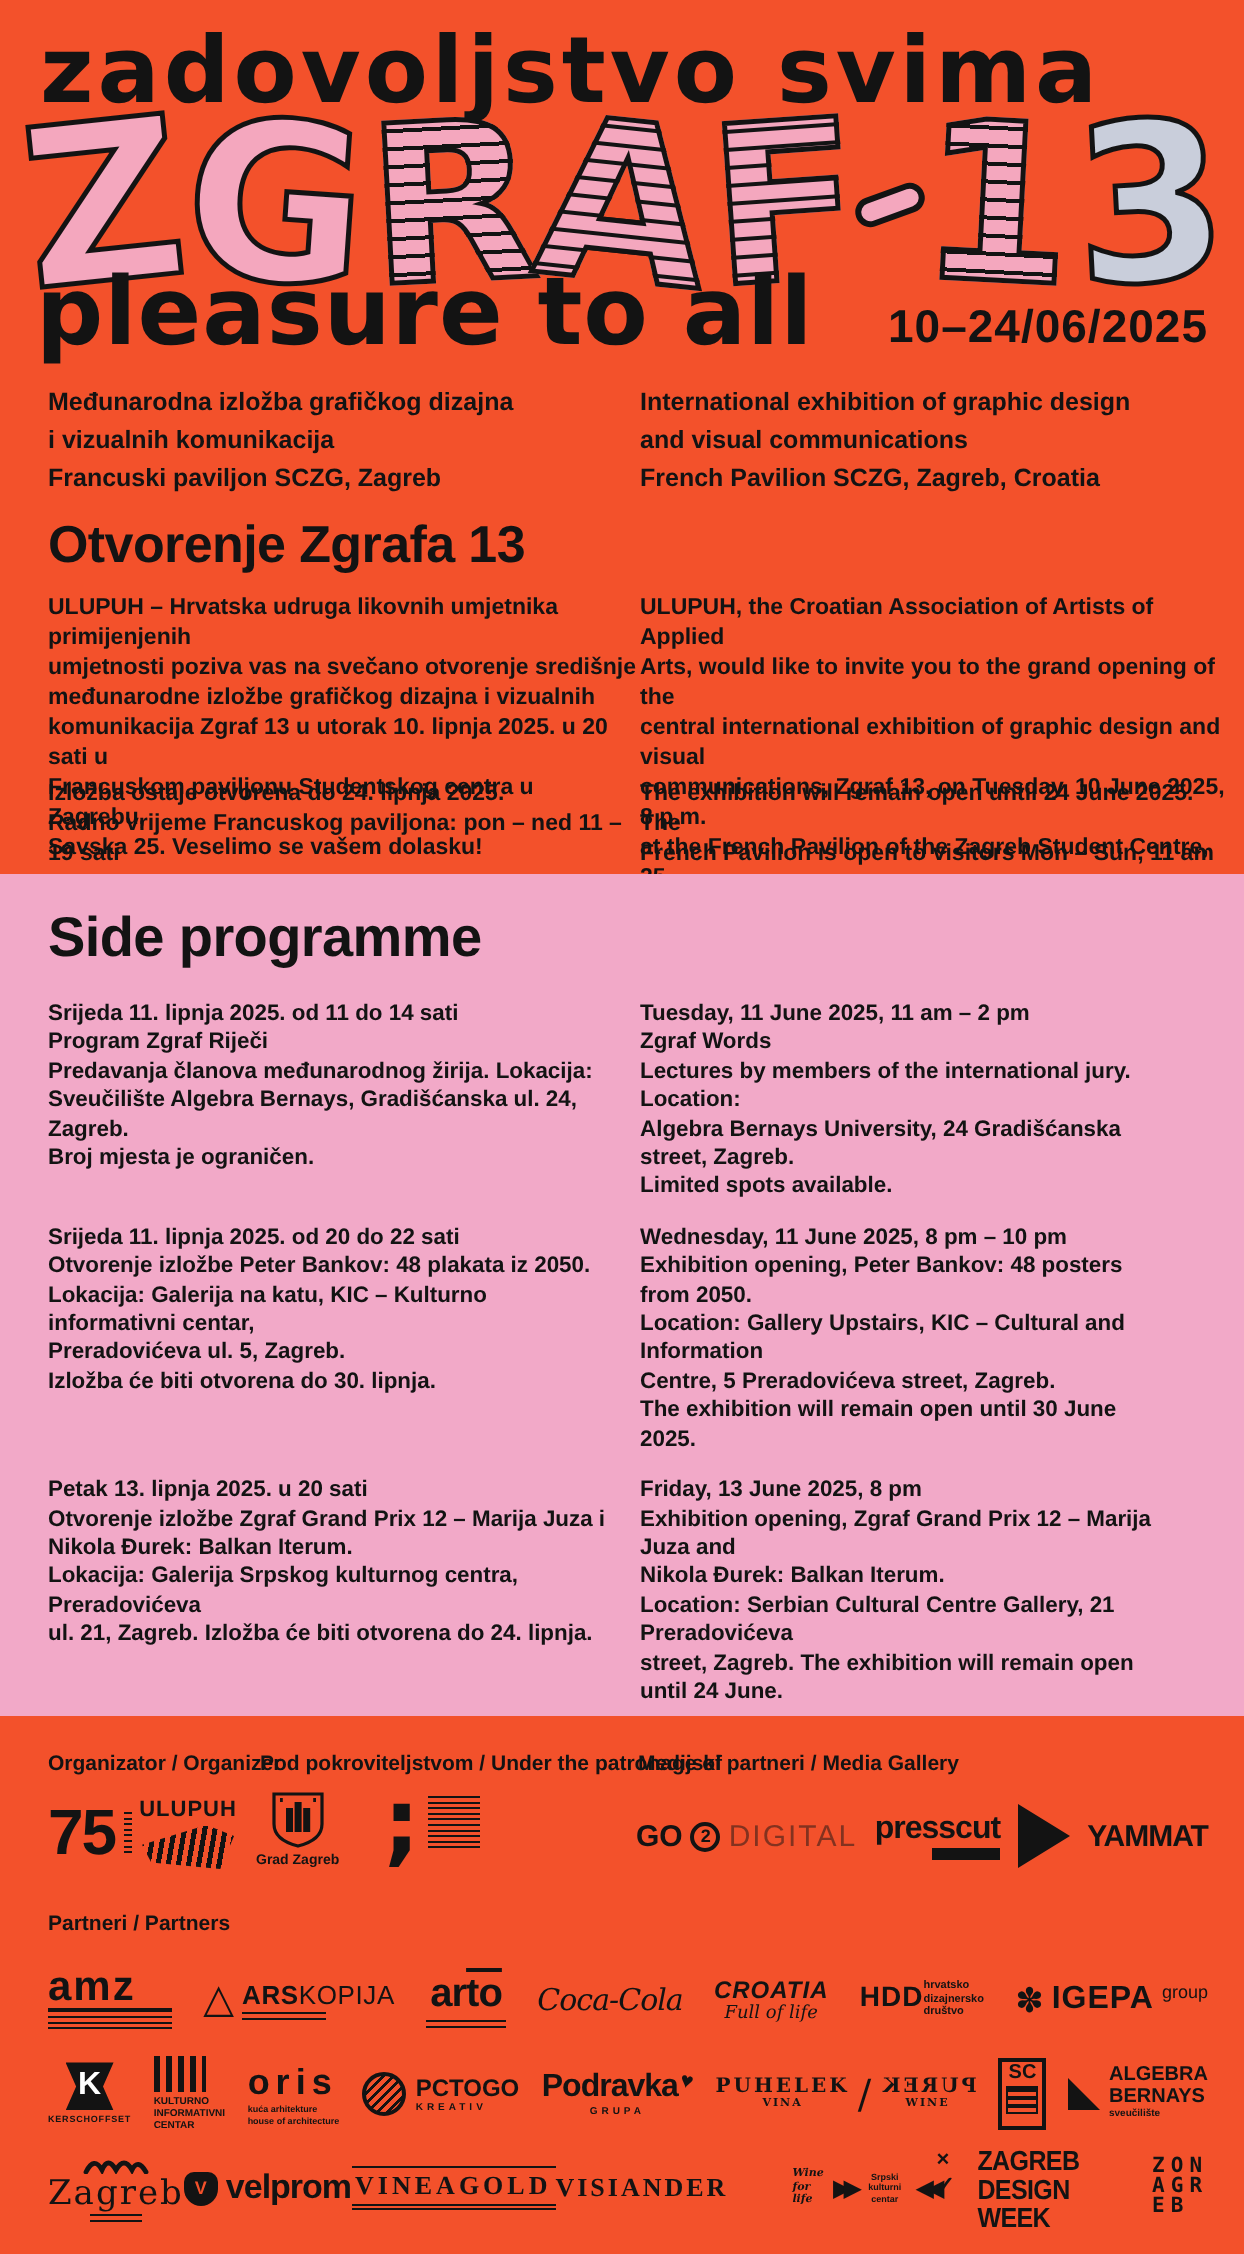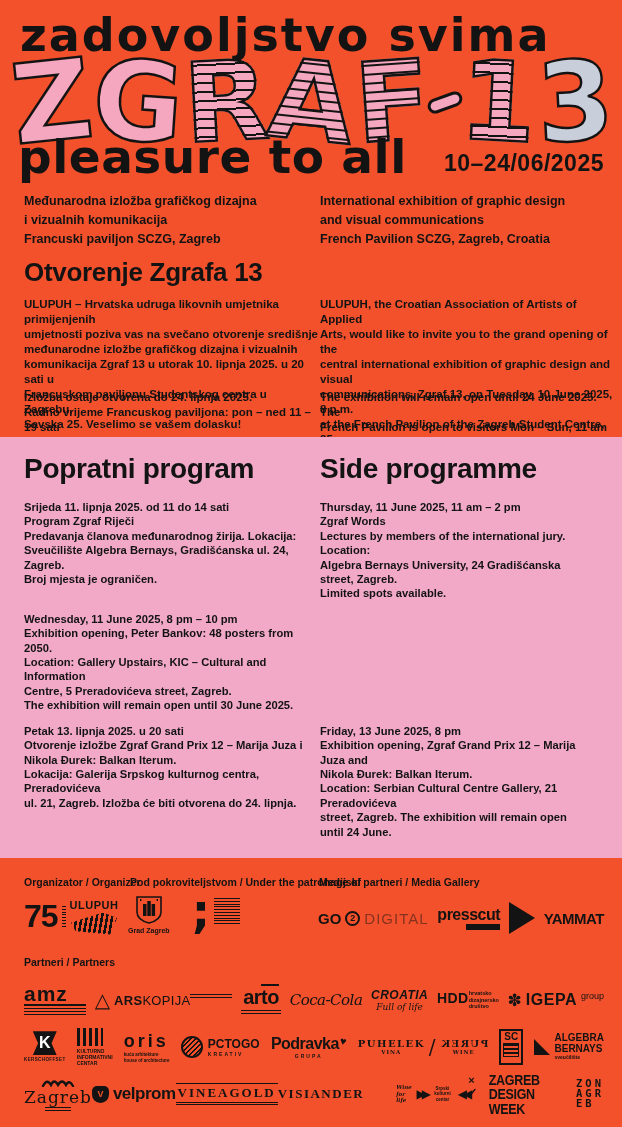--- a/index.html
+++ b/index.html
@@ -197,36 +197,40 @@
 Arts, would like to invite you to the grand opening of the
 central international exhibition of graphic design and visual
 communications, Zgraf 13, on Tuesday, 10 June 2025, 8 p.m.
 at the French Pavilion of the Zagreb Student Centre, 25
 Savska street. We are looking forward to seeing you there!</p>
   <p class="open-p p2 encol pre">The exhibition will remain open until 24 June 2025. The
 French Pavilion is open to visitors Mon – Sun, 11 am – 7 pm</p>
 
   <section class="mid">
     <div class="prow">
-      <h3>Popratni program</h3>
       <h3>Side programme</h3>
     </div>
     <div class="prow">
       <div class="pcell pre">Srijeda 11. lipnja 2025. od 11 do 14 sati
 Program Zgraf Riječi
 Predavanja članova međunarodnog žirija. Lokacija:
 Sveučilište Algebra Bernays, Gradišćanska ul. 24, Zagreb.
 Broj mjesta je ograničen.</div>
-      <div class="pcell pre">Thursday, 11 June 2025, 11 am – 2 pm
+      <div class="pcell pre">Tuesday, 11 June 2025, 11 am – 2 pm
 Zgraf Words
 Lectures by members of the international jury. Location:
 Algebra Bernays University, 24 Gradišćanska street, Zagreb.
 Limited spots available.</div>
     </div>
     <div class="prow">
+      <div class="pcell pre">Srijeda 11. lipnja 2025. od 20 do 22 sati
+Otvorenje izložbe Peter Bankov: 48 plakata iz 2050.
+Lokacija: Galerija na katu, KIC – Kulturno informativni centar,
+Preradovićeva ul. 5, Zagreb.
+Izložba će biti otvorena do 30. lipnja.</div>
       <div class="pcell pre">Wednesday, 11 June 2025, 8 pm – 10 pm
 Exhibition opening, Peter Bankov: 48 posters from 2050.
 Location: Gallery Upstairs, KIC – Cultural and Information
 Centre, 5 Preradovićeva street, Zagreb.
 The exhibition will remain open until 30 June 2025.</div>
     </div>
     <div class="prow">
       <div class="pcell pre">Petak 13. lipnja 2025. u 20 sati
 Otvorenje izložbe Zgraf Grand Prix 12 – Marija Juza i
 Nikola Đurek: Balkan Iterum.
@@ -287,21 +291,21 @@
       <span class="yammat">YAMMAT</span>
     </div>
 
     <div class="prt prt1">
       <span class="p-amz">
         <span class="nm">amz</span>
         <span class="bars tinybars"></span>
       </span>
       <span class="logo ars">
         <span class="tri-out">△</span>
-        <span style="display:flex;flex-direction:row;">
+        <span style="display:flex;flex-direction:column;">
           <span class="nm"><b>ARS</b><span>KOPIJA</span></span>
           <span class="bars tinybars"></span>
         </span>
       </span>
       <span class="arto" style="display:flex;flex-direction:column;align-items:center;">
         <span class="nm"><span>ar</span><i>to</i></span>
         <span class="bars tinybars"></span>
       </span>
       <span class="coca serifit">Coca-Cola</span>
       <span class="croatia">

